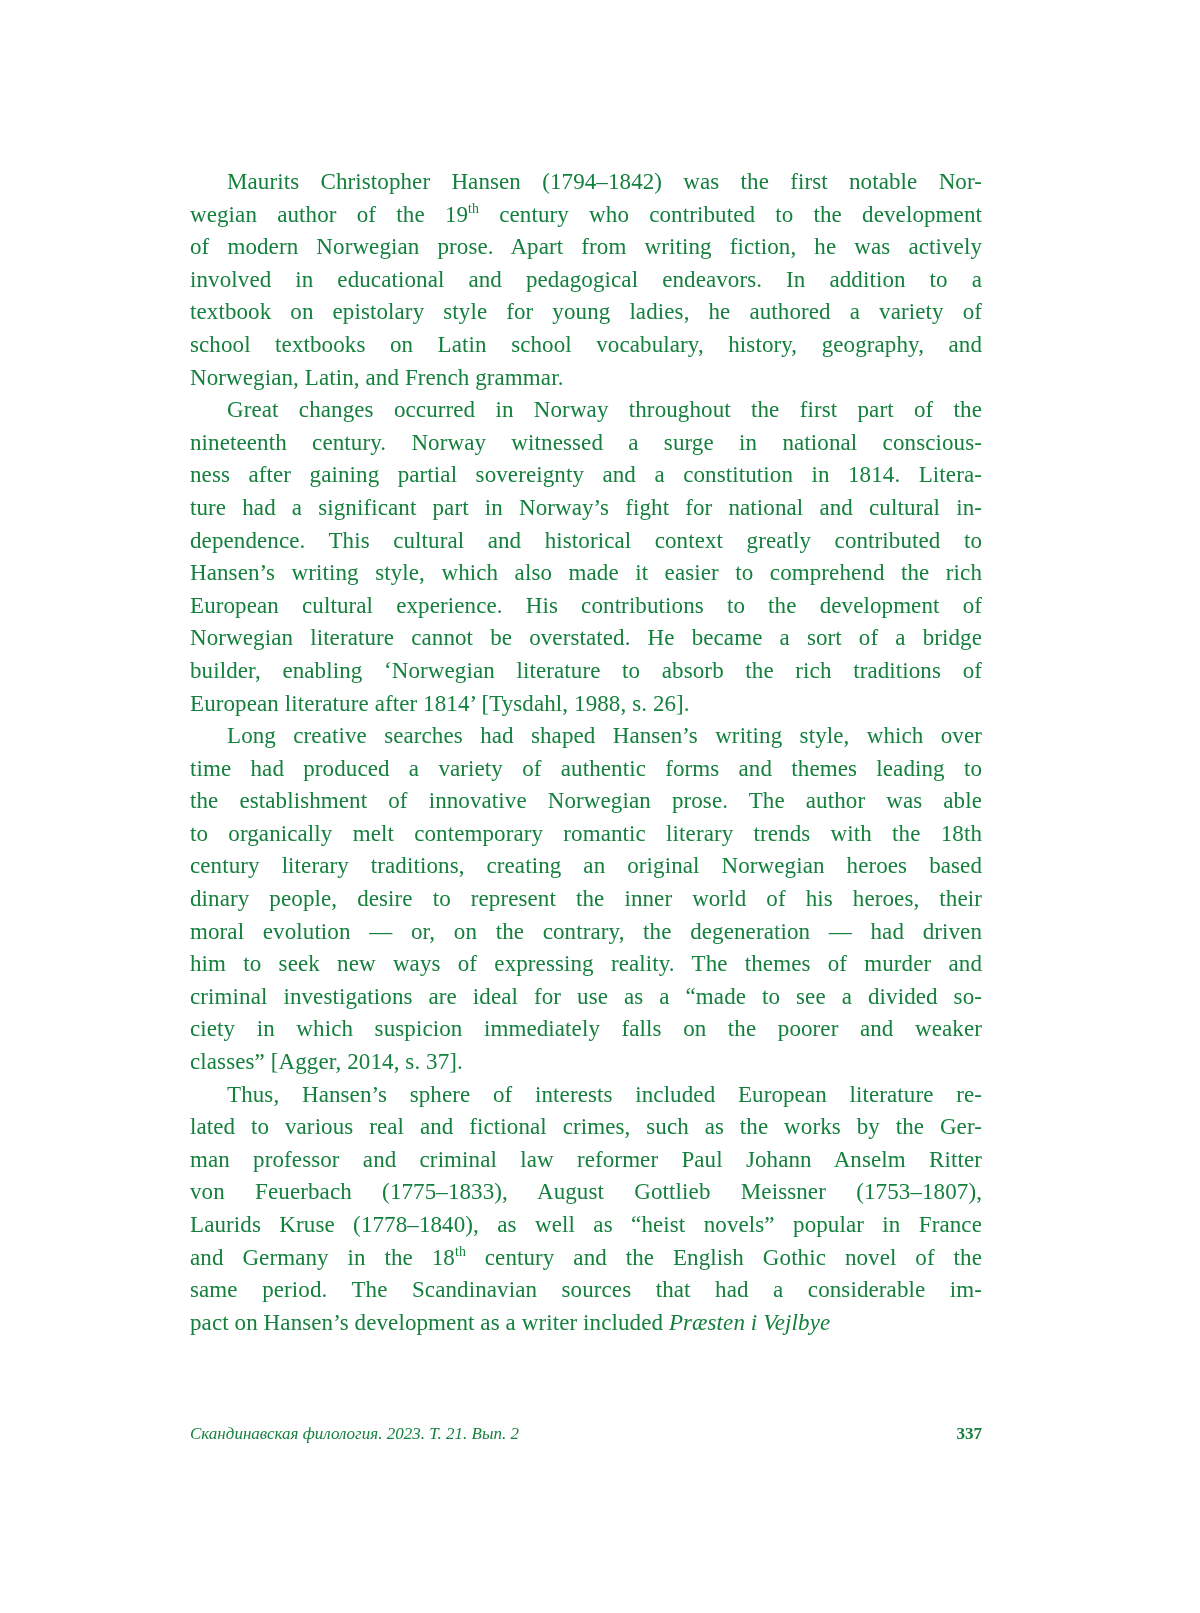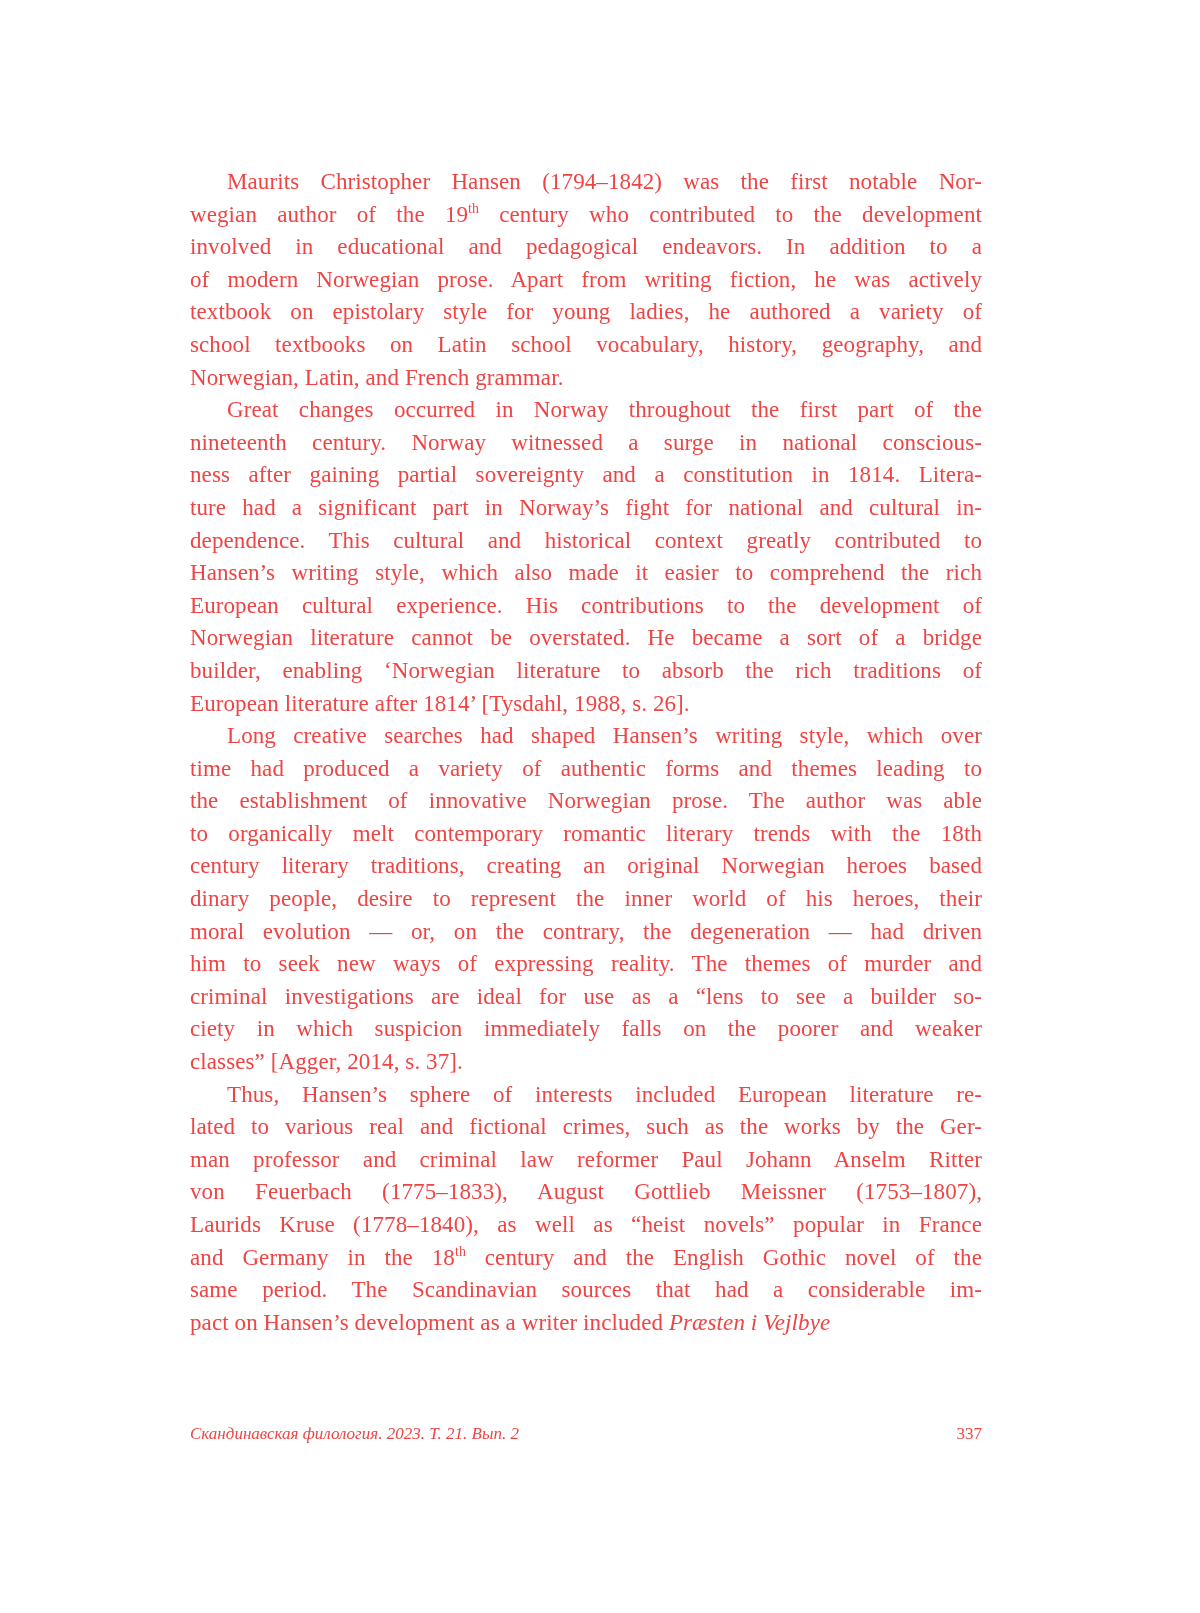--- a/index.html
+++ b/index.html
@@ -6,21 +6,21 @@
     margin: 0;
     padding: 0;
     background: #ffffff;
   }
   .page {
     position: relative;
     width: 1200px;
     height: 1613px;
     background: #ffffff;
     font-family: "Liberation Serif", "DejaVu Serif", serif;
-    color: #ef4444;
+    color: #15803d;
     overflow: hidden;
   }
   .text-block {
     position: absolute;
     left: 190px;
     top: 166px;
     width: 792px;
     font-size: 23px;
     line-height: 32.6px;
     letter-spacing: 0.1px;
@@ -54,32 +54,33 @@
     display: flex;
     justify-content: space-between;
     align-items: baseline;
     font-size: 17px;
   }
   .footer-journal {
     font-style: italic;
   }
   .footer-page {
     font-style: normal;
+    font-weight: bold;
   }
 </style>
 </head>
 <body>
 
 <div class="page">
   <main class="text-block">
       <div class="paragraph">
         <div class="line first"><span>Maurits Christopher Hansen (1794–1842) was the first notable Nor-</span></div>
         <div class="line"><span>wegian author of the 19</span><sup>th</sup><span> century who contributed to the development</span></div>
+        <div class="line"><span>of modern Norwegian prose. Apart from writing fiction, he was actively</span></div>
         <div class="line"><span>involved in educational and pedagogical endeavors. In addition to a</span></div>
-        <div class="line"><span>of modern Norwegian prose. Apart from writing fiction, he was actively</span></div>
         <div class="line"><span>textbook on epistolary style for young ladies, he authored a variety of</span></div>
         <div class="line"><span>school textbooks on Latin school vocabulary, history, geography, and</span></div>
         <div class="line last"><span>Norwegian, Latin, and French grammar.</span></div>
       </div>
       <div class="paragraph">
         <div class="line first"><span>Great changes occurred in Norway throughout the first part of the</span></div>
         <div class="line"><span>nineteenth century. Norway witnessed a surge in national conscious-</span></div>
         <div class="line"><span>ness after gaining partial sovereignty and a constitution in 1814. Litera-</span></div>
         <div class="line"><span>ture had a significant part in Norway’s fight for national and cultural in-</span></div>
         <div class="line"><span>dependence. This cultural and historical context greatly contributed to</span></div>
@@ -93,21 +94,21 @@
         <div class="line first"><span>Long creative searches had shaped Hansen’s writing style, which over</span></div>
         <div class="line"><span>time had produced a variety of authentic forms and themes leading to</span></div>
         <div class="line"><span>the establishment of innovative Norwegian prose. The author was able</span></div>
         <div class="line"><span>to organically melt contemporary romantic literary trends with the 18th</span></div>
         <div class="line"><span>century literary traditions, creating an original Norwegian heroes based</span></div>
       </div>
       <div class="paragraph">
         <div class="line"><span>dinary people, desire to represent the inner world of his heroes, their</span></div>
         <div class="line"><span>moral evolution — or, on the contrary, the degeneration — had driven</span></div>
         <div class="line"><span>him to seek new ways of expressing reality. The themes of murder and</span></div>
-        <div class="line"><span>criminal investigations are ideal for use as a “lens to see a builder so-</span></div>
+        <div class="line"><span>criminal investigations are ideal for use as a “made to see a divided so-</span></div>
         <div class="line"><span>ciety in which suspicion immediately falls on the poorer and weaker</span></div>
         <div class="line last"><span>classes” [Agger, 2014, s. 37].</span></div>
       </div>
       <div class="paragraph">
         <div class="line first"><span>Thus, Hansen’s sphere of interests included European literature re-</span></div>
         <div class="line"><span>lated to various real and fictional crimes, such as the works by the Ger-</span></div>
         <div class="line"><span>man professor and criminal law reformer Paul Johann Anselm Ritter</span></div>
         <div class="line"><span>von Feuerbach (1775–1833), August Gottlieb Meissner (1753–1807),</span></div>
         <div class="line"><span>Laurids Kruse (1778–1840), as well as “heist novels” popular in France</span></div>
         <div class="line"><span>and Germany in the 18</span><sup>th</sup><span> century and the English Gothic novel of the</span></div>

